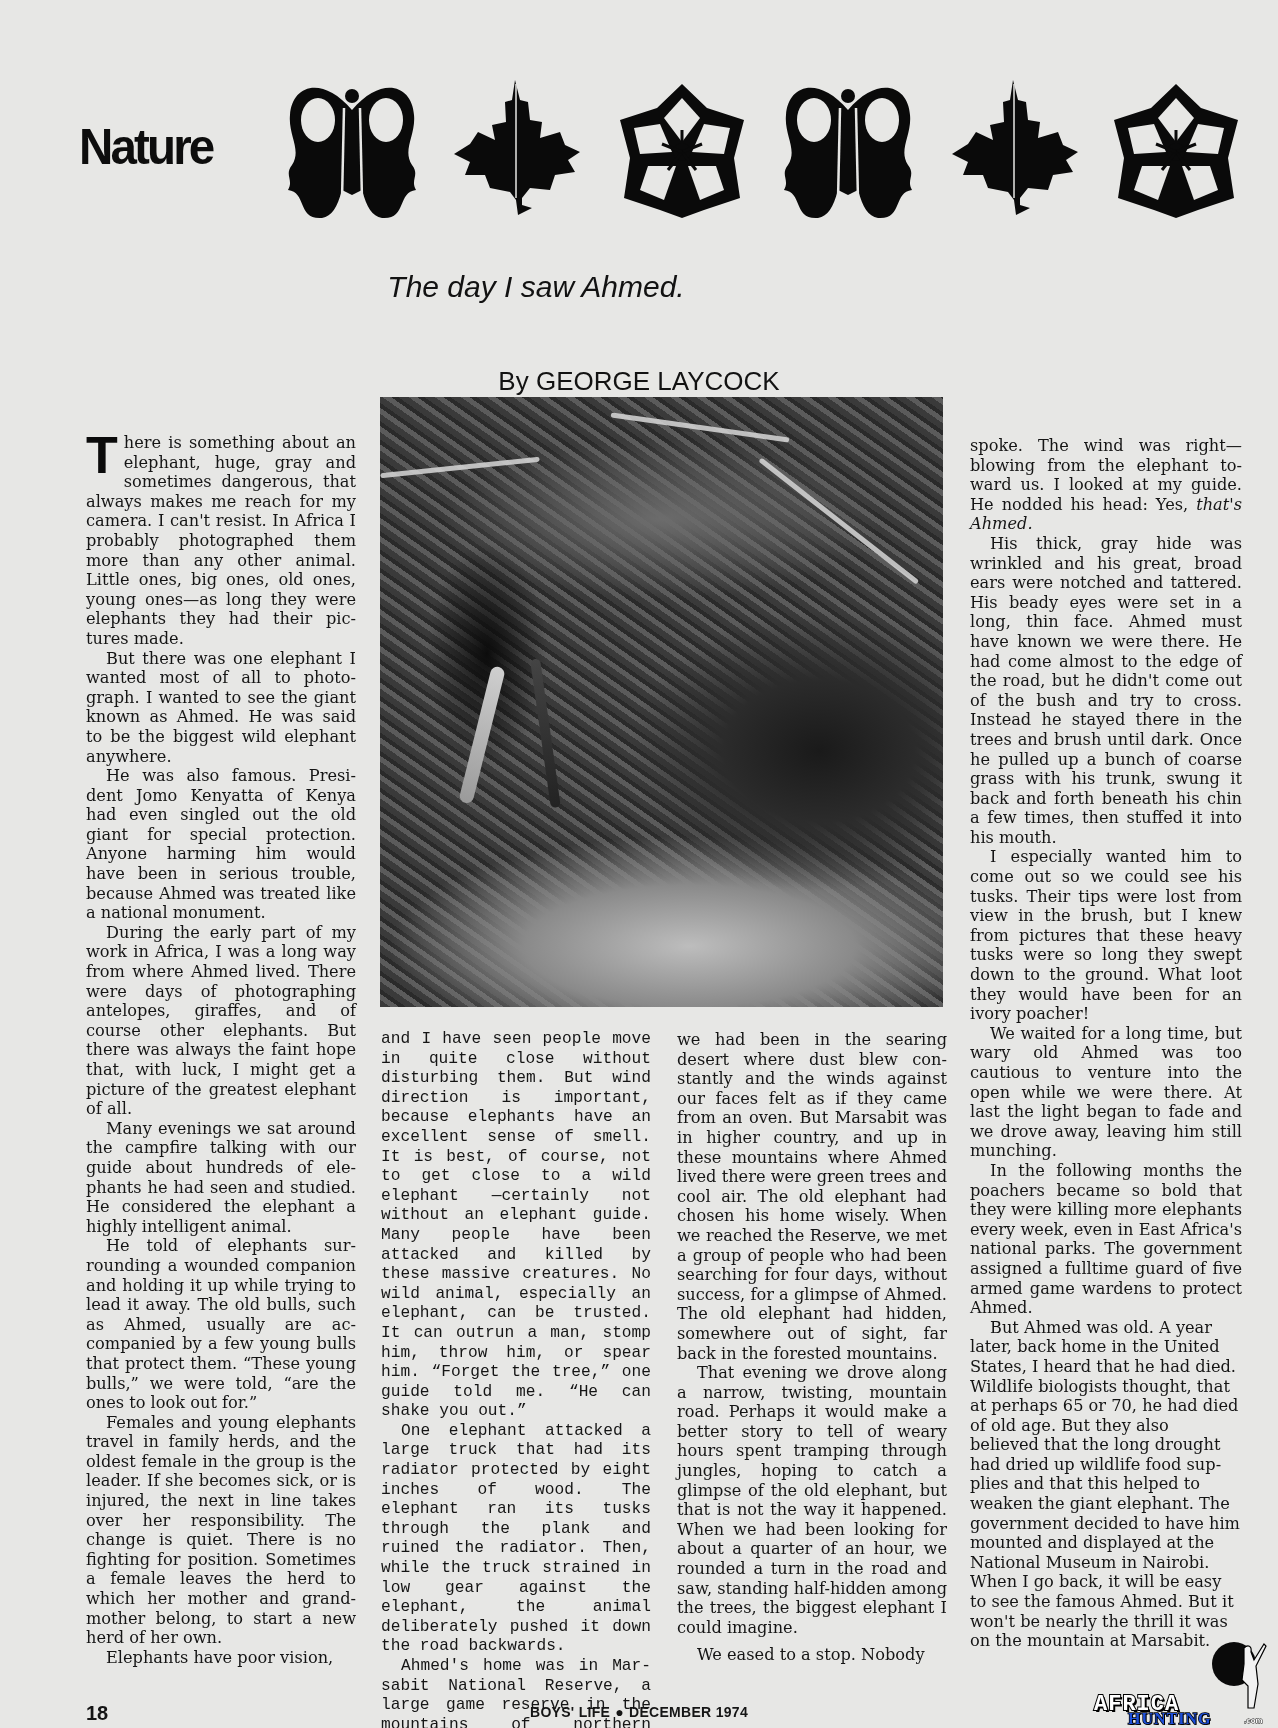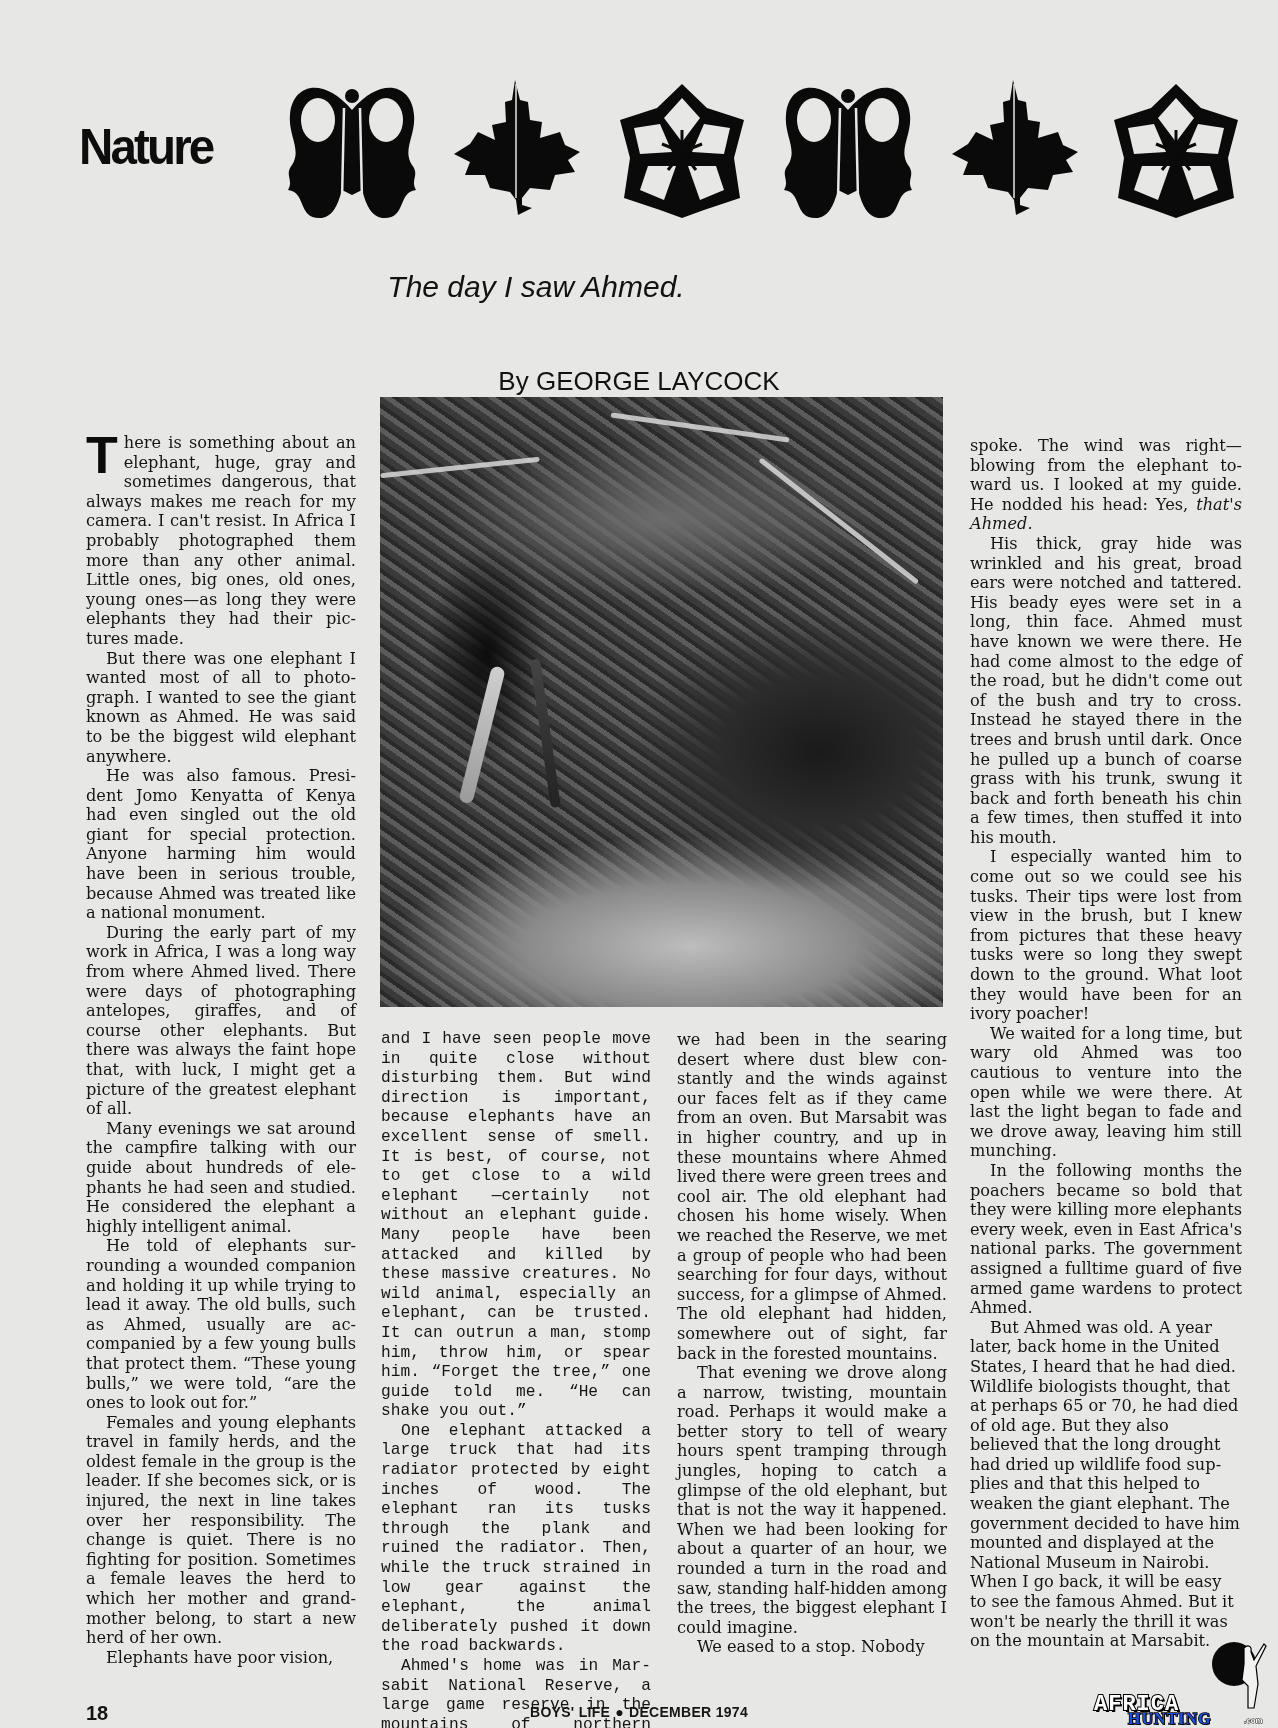--- a/index.html
+++ b/index.html
@@ -204,21 +204,21 @@
 
   <div class="col col2">
     <p class="noindent">and I have seen people move in quite close without disturb­ing them. But wind direction is important, because elephants have an excellent sense of smell. It is best, of course, not to get close to a wild elephant —certainly not without an ele­phant guide. Many people have been attacked and killed by these massive creatures. No wild animal, especially an ele­phant, can be trusted. It can outrun a man, stomp him, throw him, or spear him. “For­get the tree,” one guide told me. “He can shake you out.”</p>
     <p>One elephant attacked a large truck that had its radia­tor protected by eight inches of wood. The elephant ran its tusks through the plank and ruined the radiator. Then, while the truck strained in low gear against the elephant, the animal deliberately pushed it down the road backwards.</p>
     <p>Ahmed's home was in Mar­sabit National Reserve, a large game reserve in the mountains of northern Kenya. This was one of the last on my list of places to visit. For many days</p>
   </div>
 
   <div class="col col3">
     <p class="noindent">we had been in the searing desert where dust blew con­stantly and the winds against our faces felt as if they came from an oven. But Marsabit was in higher country, and up in these mountains where Ah­med lived there were green trees and cool air. The old ele­phant had chosen his home wisely. When we reached the Reserve, we met a group of people who had been searching for four days, without success, for a glimpse of Ahmed. The old elephant had hidden, some­where out of sight, far back in the forested mountains.</p>
     <p>That evening we drove along a narrow, twisting, mountain road. Perhaps it would make a better story to tell of weary hours spent tramping through jungles, hoping to catch a glimpse of the old elephant, but that is not the way it happened. When we had been looking for about a quarter of an hour, we rounded a turn in the road and saw, standing half-hidden among the trees, the biggest elephant I could imagine.</p>
-    <p style="text-align:left;">We eased to a stop. Nobody</p>
+    <p style="text-align:left;margin-top:8px;">We eased to a stop. Nobody</p>
   </div>
 
   <div class="col col4">
     <p class="noindent"><span>spoke. The wind was right— blowing from the elephant to­ward us. I looked at my guide. He nodded his head: Yes, </span><em>that's Ahmed.</em></p>
     <p>His thick, gray hide was wrinkled and his great, broad ears were notched and tattered. His beady eyes were set in a long, thin face. Ahmed must have known we were there. He had come almost to the edge of the road, but he didn't come out of the bush and try to cross. Instead he stayed there in the trees and brush until dark. Once he pulled up a bunch of coarse grass with his trunk, swung it back and forth beneath his chin a few times, then stuffed it into his mouth.</p>
     <p>I especially wanted him to come out so we could see his tusks. Their tips were lost from view in the brush, but I knew from pictures that these heavy tusks were so long they swept down to the ground. What loot they would have been for an ivory poacher!</p>
     <p>We waited for a long time, but wary old Ahmed was too cautious to venture into the open while we were there. At last the light began to fade and we drove away, leaving him still munching.</p>
     <p>In the following months the poachers became so bold that they were killing more elephants every week, even in East Africa's national parks. The government assigned a full­time guard of five armed game wardens to protect Ahmed.</p>
     <p style="text-align:left;">But Ahmed was old. A year later, back home in the United States, I heard that he had died. Wildlife biologists thought, that at perhaps 65 or 70, he had died of old age. But they also believed that the long drought had dried up wildlife food sup­plies and that this helped to weaken the giant elephant. The government decided to have him mounted and displayed at the National Museum in Nairobi. When I go back, it will be easy to see the famous Ahmed. But it won't be nearly the thrill it was on the mountain at Marsabit.</p>
   </div>

